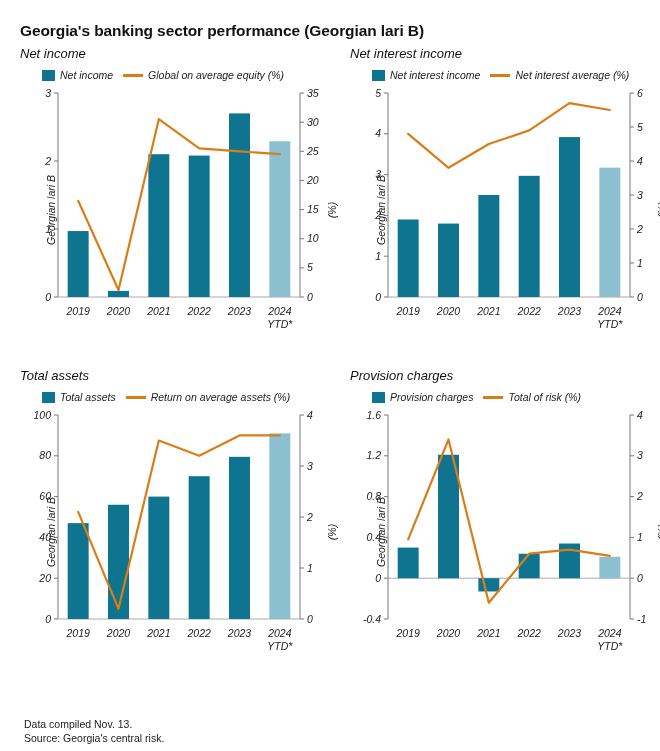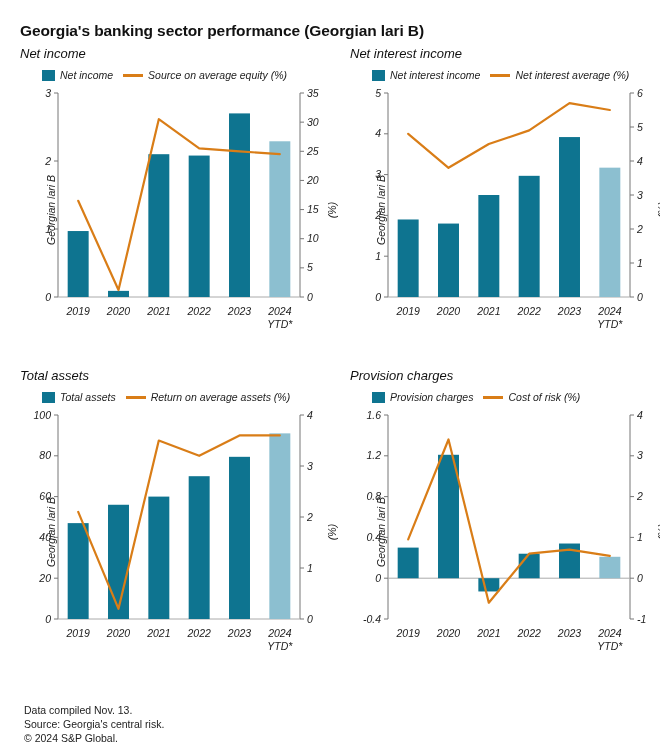--- a/index.html
+++ b/index.html
@@ -89,21 +89,21 @@
 
     <div class="panel">
       <div class="panel-title">Net income</div>
       <div class="legend">
         <span class="legend-item">
           <span class="swatch-bar"></span>
           <span>Net income</span>
         </span>
         <span class="legend-item">
           <span class="swatch-line"></span>
-          <span>Source on average equity (%)</span>
+          <span>Global on average equity (%)</span>
         </span>
       </div>
       <div class="chart-area">
         <div class="ylabel-left">Georgian lari B</div>
         <div class="ylabel-right">(%)</div>
         <svg id="svg0" width="318" height="250">
             <line x1="40" y1="8" x2="40" y2="212" stroke="#777" stroke-width="1"></line>
             <line x1="282" y1="8" x2="282" y2="212" stroke="#777" stroke-width="1"></line>
             <line x1="36" y1="212" x2="40" y2="212" stroke="#777" stroke-width="1"></line>
             <text x="33" y="215.6" text-anchor="end" class="tick-text">0</text>
@@ -272,21 +272,21 @@
 
     <div class="panel">
       <div class="panel-title">Provision charges</div>
       <div class="legend">
         <span class="legend-item">
           <span class="swatch-bar"></span>
           <span>Provision charges</span>
         </span>
         <span class="legend-item">
           <span class="swatch-line"></span>
-          <span>Cost of risk (%)</span>
+          <span>Total of risk (%)</span>
         </span>
       </div>
       <div class="chart-area">
         <div class="ylabel-left">Georgian lari B</div>
         <div class="ylabel-right">(%)</div>
         <svg id="svg3" width="318" height="250">
             <line x1="40" y1="8" x2="40" y2="212" stroke="#777" stroke-width="1"></line>
             <line x1="282" y1="8" x2="282" y2="212" stroke="#777" stroke-width="1"></line>
             <line x1="36" y1="212" x2="40" y2="212" stroke="#777" stroke-width="1"></line>
             <text x="33" y="215.6" text-anchor="end" class="tick-text">-0.4</text>
@@ -329,16 +329,15 @@
             <text x="261.83333333333337" y="243" text-anchor="middle" class="cat-text">YTD*</text>
           </svg>
       </div>
     </div>
 
   </div>
 
   <div class="footer">
     <div>Data compiled Nov. 13.</div>
     <div>Source: Georgia's central risk.</div>
-    <div>© 2024 S&amp;P Global.</div>
   </div>
 
 </div>
 
 </body></html>

